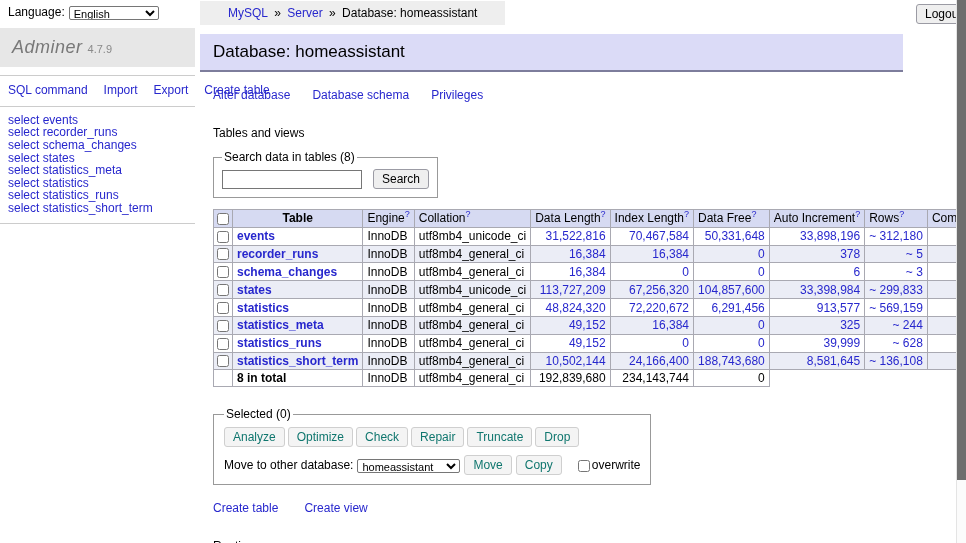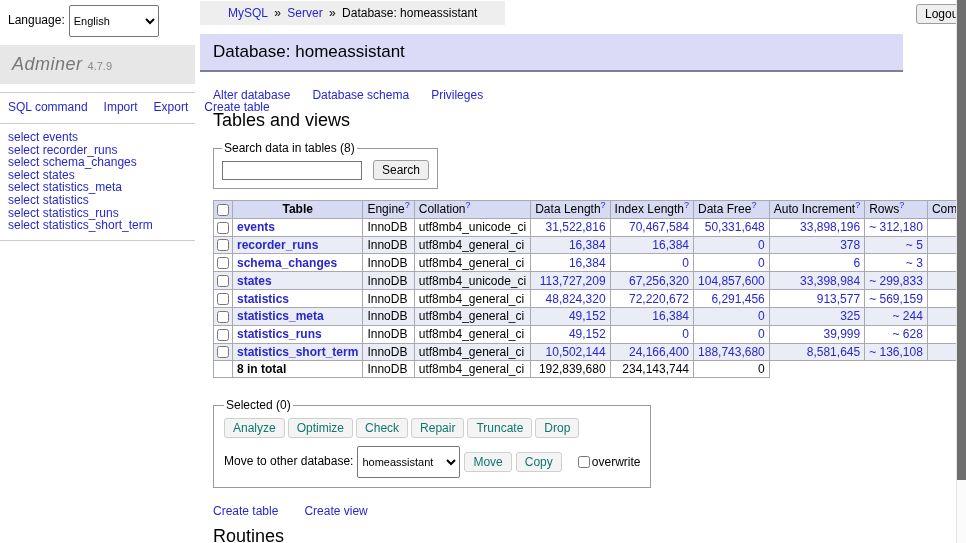--- a/index.html
+++ b/index.html
@@ -13,21 +13,21 @@
 
   
   .vscroll { position: absolute; top: 0; right: 0; width: 10px; height: 543px; background: #fbfbfb; border-left: 1px solid #e4e4e4; }
   .vscroll .thumb { position: absolute; top: 0; right: 0; width: 9px; height: 480px; background: #6e6e6e; }
 
   
   #sidebar { position: absolute; left: 0; top: 0; width: 195px; }
   .lang-row { padding: 5px 0 4px 8px; white-space: nowrap; }
   select {
     font-family: "Liberation Sans", sans-serif; font-size: 11px;
-    border: 1px solid #767676; border-radius: 2px; background: #fff; height: 32px;
+    border: 1px solid #767676; border-radius: 2px; background: #fff; height: 14px;
     vertical-align: middle;
   }
   .lang-select { width: 90px; margin-left: 4px; }
   .brand-band { background: var(--brand-bg); padding: 9px 12px; margin-top: 4px; }
   .brand { font-style: italic; font-size: 18px; color: #787878; letter-spacing: .5px; }
   .version { font-size: 11px; color: #8a8a8a; margin-left: 5px; }
   .db-row { padding: 16px 0 2px 8px; white-space: nowrap; }
   .db-select { width: 105px; margin-left: 4px; }
   #sidebar hr { border: none; border-top: 1px solid #ccc; margin: 8px 0 7px 0; }
   .side-actions { padding: 0 8px; line-height: 15px; width: 170px; }
@@ -46,21 +46,21 @@
     padding: 2px 8px; color: #000; cursor: pointer;
   }
   button:disabled { color: #0f766e; background: #f4f4f4; border-color: #cfcfcf; cursor: default; }
   .title-band {
     background: var(--title-bg); border-bottom: 2px solid #7d7d9c;
     padding: 8px 13px; margin-top: 9px;
   }
   .title-band h2 { margin: 0; font-size: 17px; font-weight: normal; }
   .db-links { margin: 16px 0 0 13px; }
   .db-links .lnk { margin-right: 22px; }
-  h3 { font-size: 18px; font-weight: normal; margin: 8px 0 10px 13px; }
+  h3 { font-size: 12px; font-weight: normal; margin: 24px 0 10px 13px; }
   fieldset { border: 1px solid #999; margin: 0 0 0 13px; padding: 5px 8px 8px 8px; display: inline-block; }
   legend { font-size: 12px; padding: 0 2px; }
   .search-input { width: 140px; height: 19px; border: 1px solid #767676; font-size: 12px; padding: 1px 3px; font-family: "Liberation Sans", sans-serif; }
   .search-fs button { margin-left: 11px; }
 
   
   table.db-tables { border-collapse: collapse; margin: 11px 0 0 13px; font-size: 12px; }
   .db-tables th, .db-tables td { border: 1px solid #a9a9b2; padding: 1px 4px; height: 16px; line-height: 14px; white-space: nowrap; }
   .db-tables thead th { background: var(--head-bg); font-weight: normal; text-align: left; }
   .db-tables thead th.name-h { font-weight: bold; text-align: center; }

